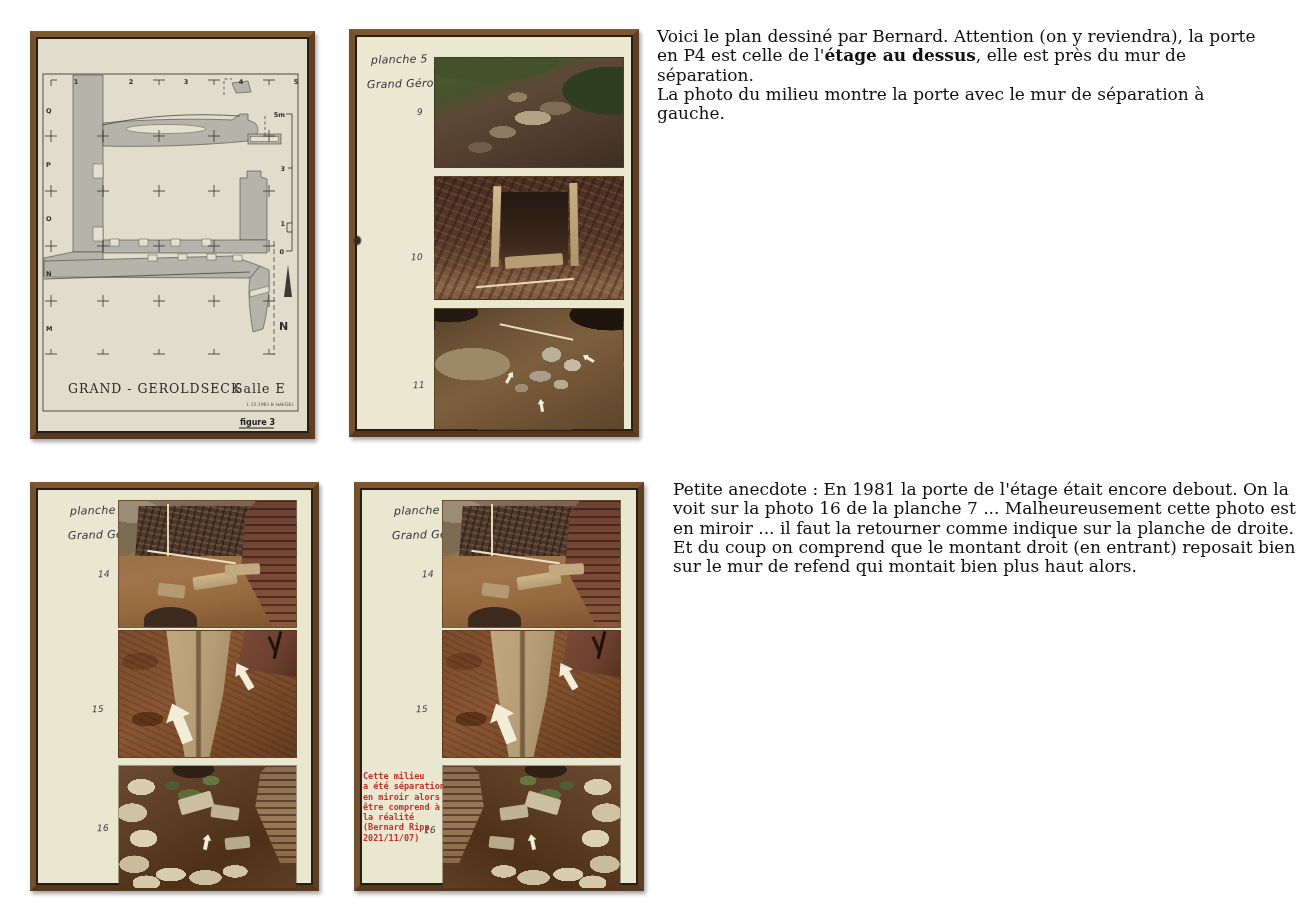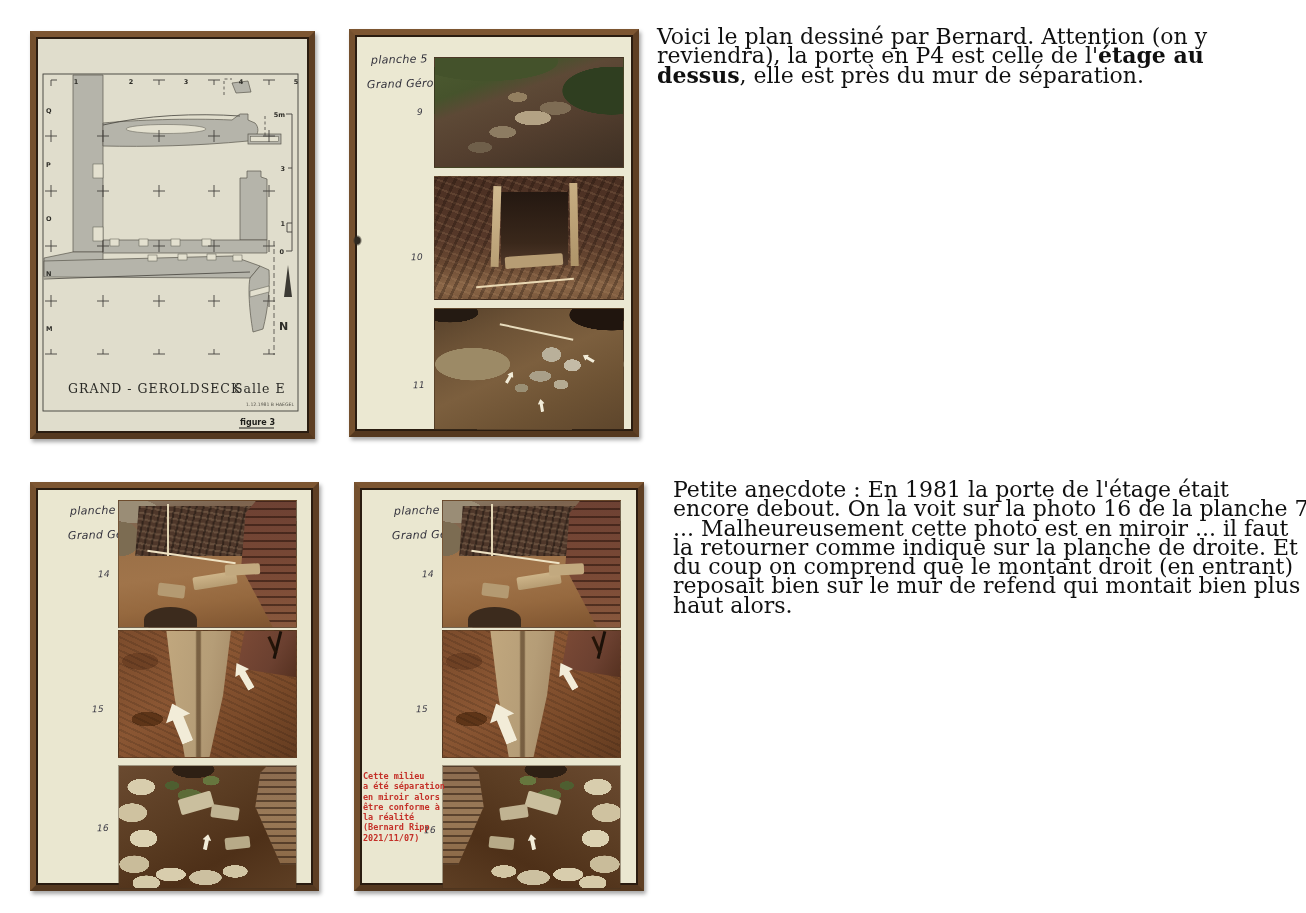--- a/index.html
+++ b/index.html
@@ -136,21 +136,21 @@
   .p16-arr{left:47%;top:56%;width:9px;height:16px;transform:rotate(12deg);}
 
   .smudge{left:-2px;top:200px;width:9px;height:11px;background:radial-gradient(#2f2a22 40%, rgba(0,0,0,0) 72%);}
 
   
   .note{left:3px;top:283px;width:92px;font-family:"DejaVu Sans Mono",monospace;
     font-size:8.5px;line-height:10.3px;font-weight:bold;color:#c43028;white-space:nowrap;}
   .note div{position:static;}
 
   
-  .commentary{position:absolute;font-size:22px;line-height:19.3px;color:#101010;}
+  .commentary{position:absolute;font-size:17px;line-height:19.3px;color:#101010;}
   #c1{left:657px;top:27px;width:618px;}
   #c2{left:673px;top:480px;width:636px;}
 
   
   .plansvg{position:absolute;inset:0;width:100%;height:100%;}
   .gridlbl{font-family:"DejaVu Sans",sans-serif;font-size:6.5px;font-weight:bold;fill:#2e2d28;}
   .scllbl{font-family:"DejaVu Sans",sans-serif;font-size:6.5px;font-weight:bold;fill:#2e2d28;}
   .nlbl{font-family:"DejaVu Sans",sans-serif;font-size:11px;font-weight:bold;fill:#2e2d28;}
   .ptitle{font-family:"DejaVu Serif",serif;font-size:12.5px;letter-spacing:1px;fill:#2a2a26;}
   .pcredit{font-family:"DejaVu Sans",sans-serif;font-size:4.6px;fill:#55534a;}
@@ -251,20 +251,21 @@
 
   <div class="hand pnum" style="left:62px;top:72px;">9</div>
   <div class="hand pnum" style="left:56px;top:217px;">10</div>
   <div class="hand pnum" style="left:58px;top:345px;">11</div>
 </div>
 
 <div class="commentary" id="c1">
   <div>
     <span>Voici le plan dessiné par Bernard. Attention (on y reviendra), la porte en P4 est celle de l'</span><b>étage au dessus</b><span>, elle est près du mur de séparation.</span>
   </div>
+  <div>La photo du milieu montre la porte avec le mur de séparation à gauche.</div>
 </div>
 
 <div class="plate plate-p7l">
   <div class="hand" style="left:34px;top:16px;">planche 7</div>
   <div class="hand" style="left:32px;top:40px;">Grand Géroldseck</div>
 
   <div class="ph p7a">
     <div class="p7a-back"></div>
     <div class="p7a-brick"></div>
     <div class="p7a-pole"></div>
@@ -330,21 +331,21 @@
       <div class="p16-sl2"></div>
       <div class="p16-sl3"></div>
       <div class="warr p16-arr"></div>
     </div>
   </div>
 
   <div class="note">
     <div>Cette milieu</div>
     <div>a été séparation</div>
     <div>en miroir alors</div>
-    <div>être conforme à</div>
+    <div>être comprend à</div>
     <div>la réalité</div>
     <div>(Bernard Ripp</div>
     <div>2021/11/07)</div>
   </div>
 
   <div class="hand pnum" style="left:62px;top:81px;">14</div>
   <div class="hand pnum" style="left:56px;top:216px;">15</div>
   <div class="hand pnum" style="left:64px;top:337px;">16</div>
 </div>
 

